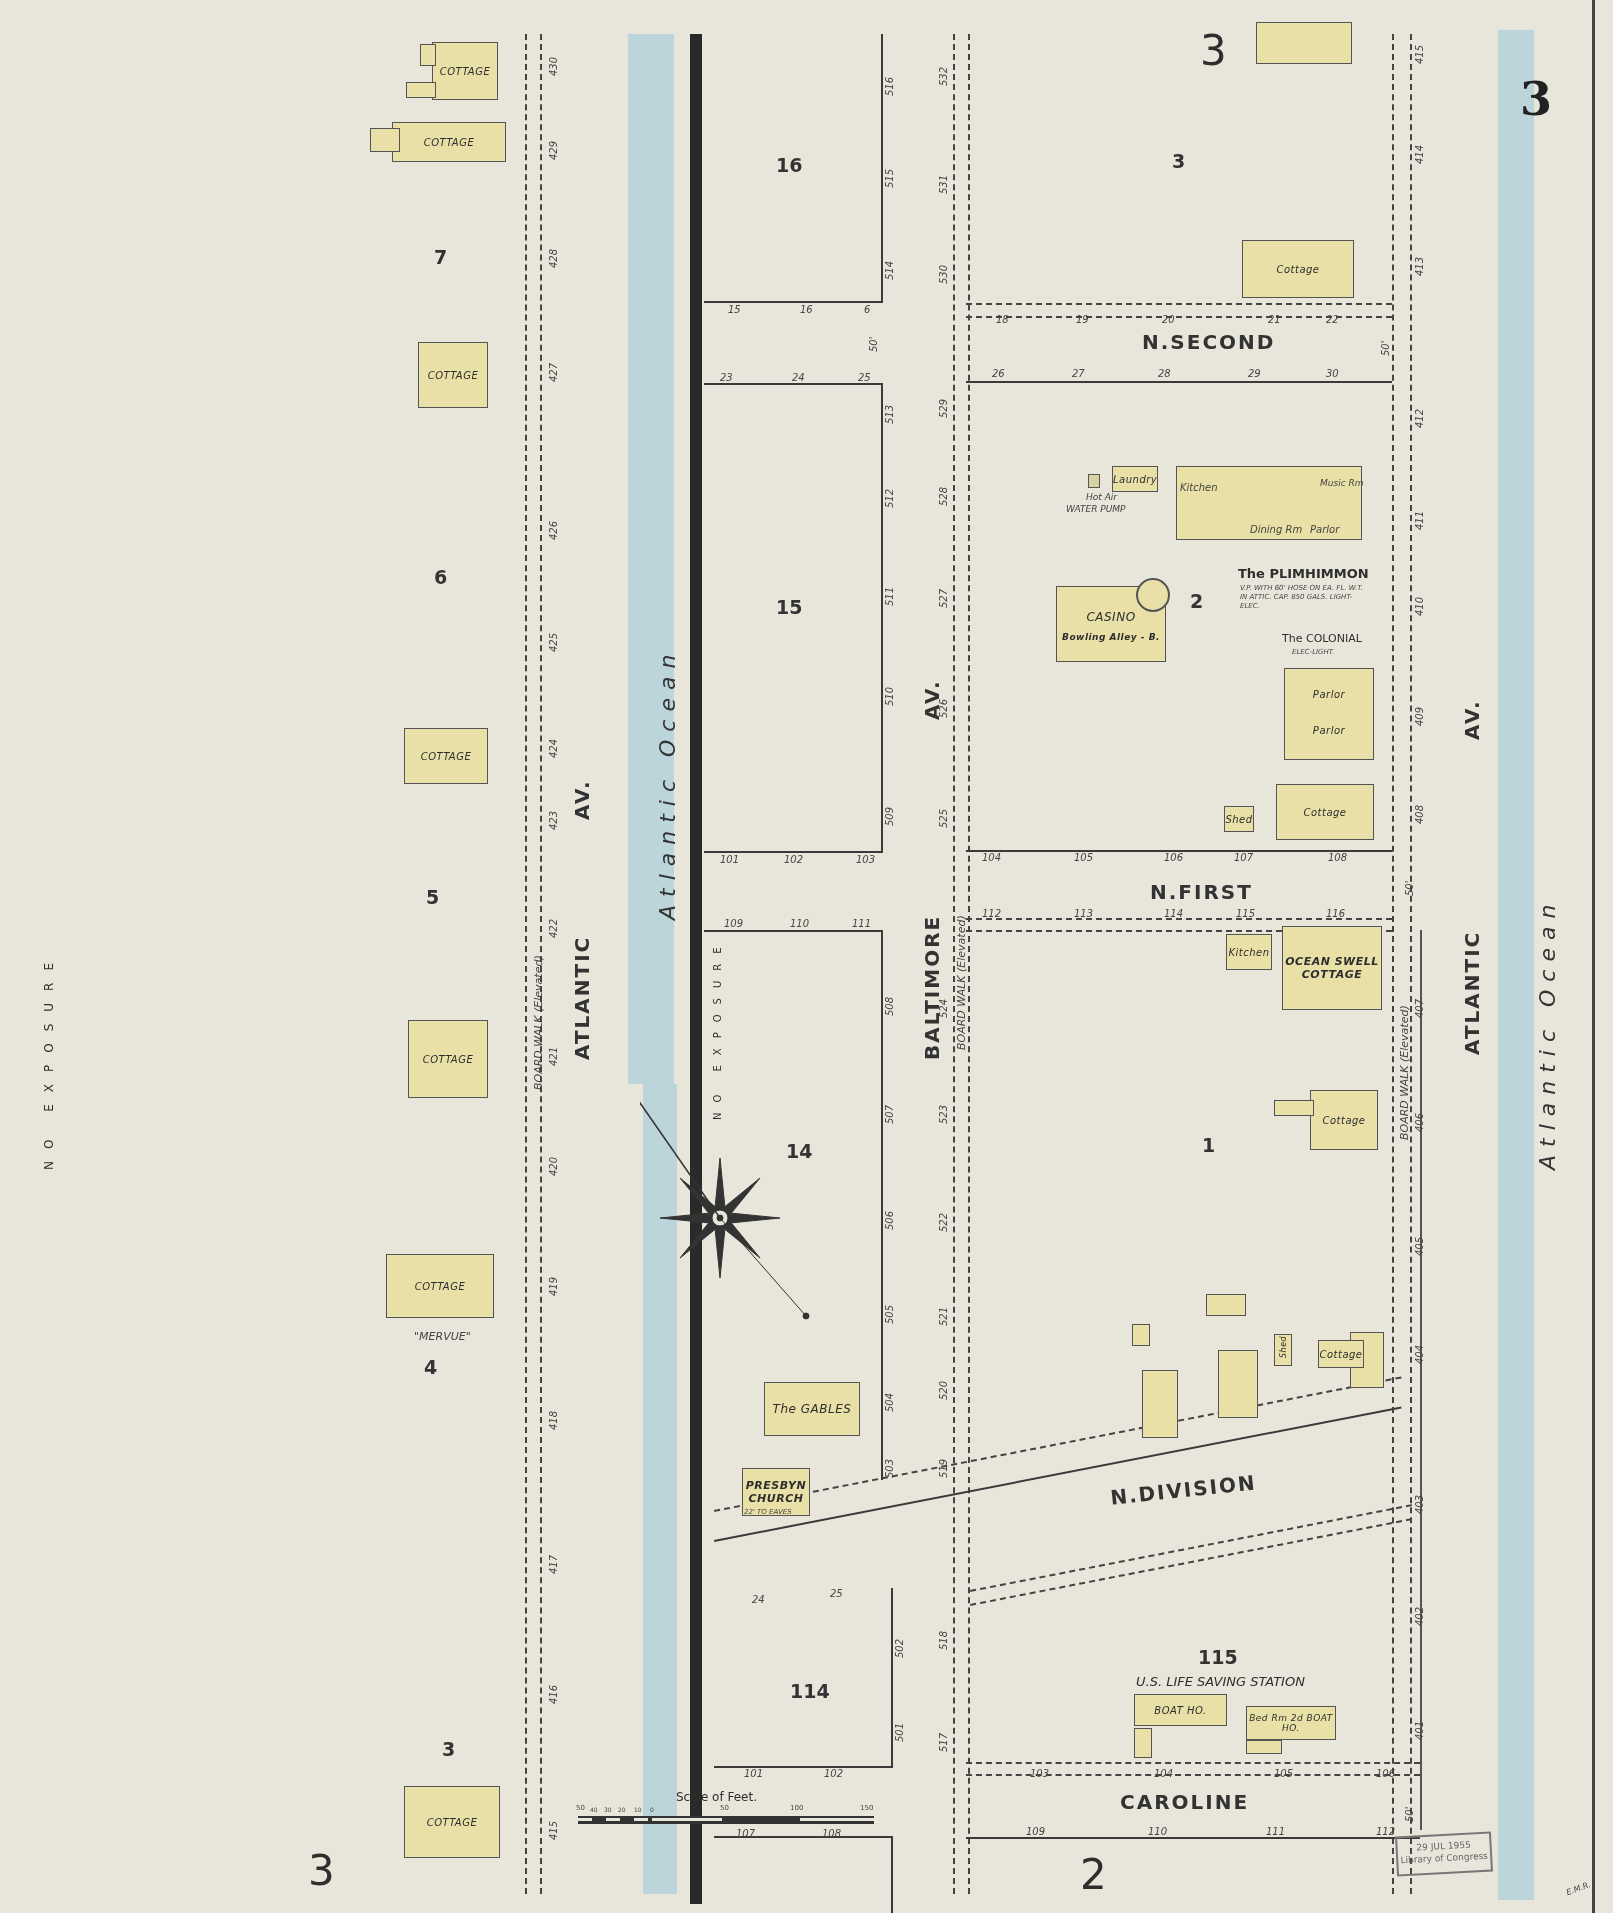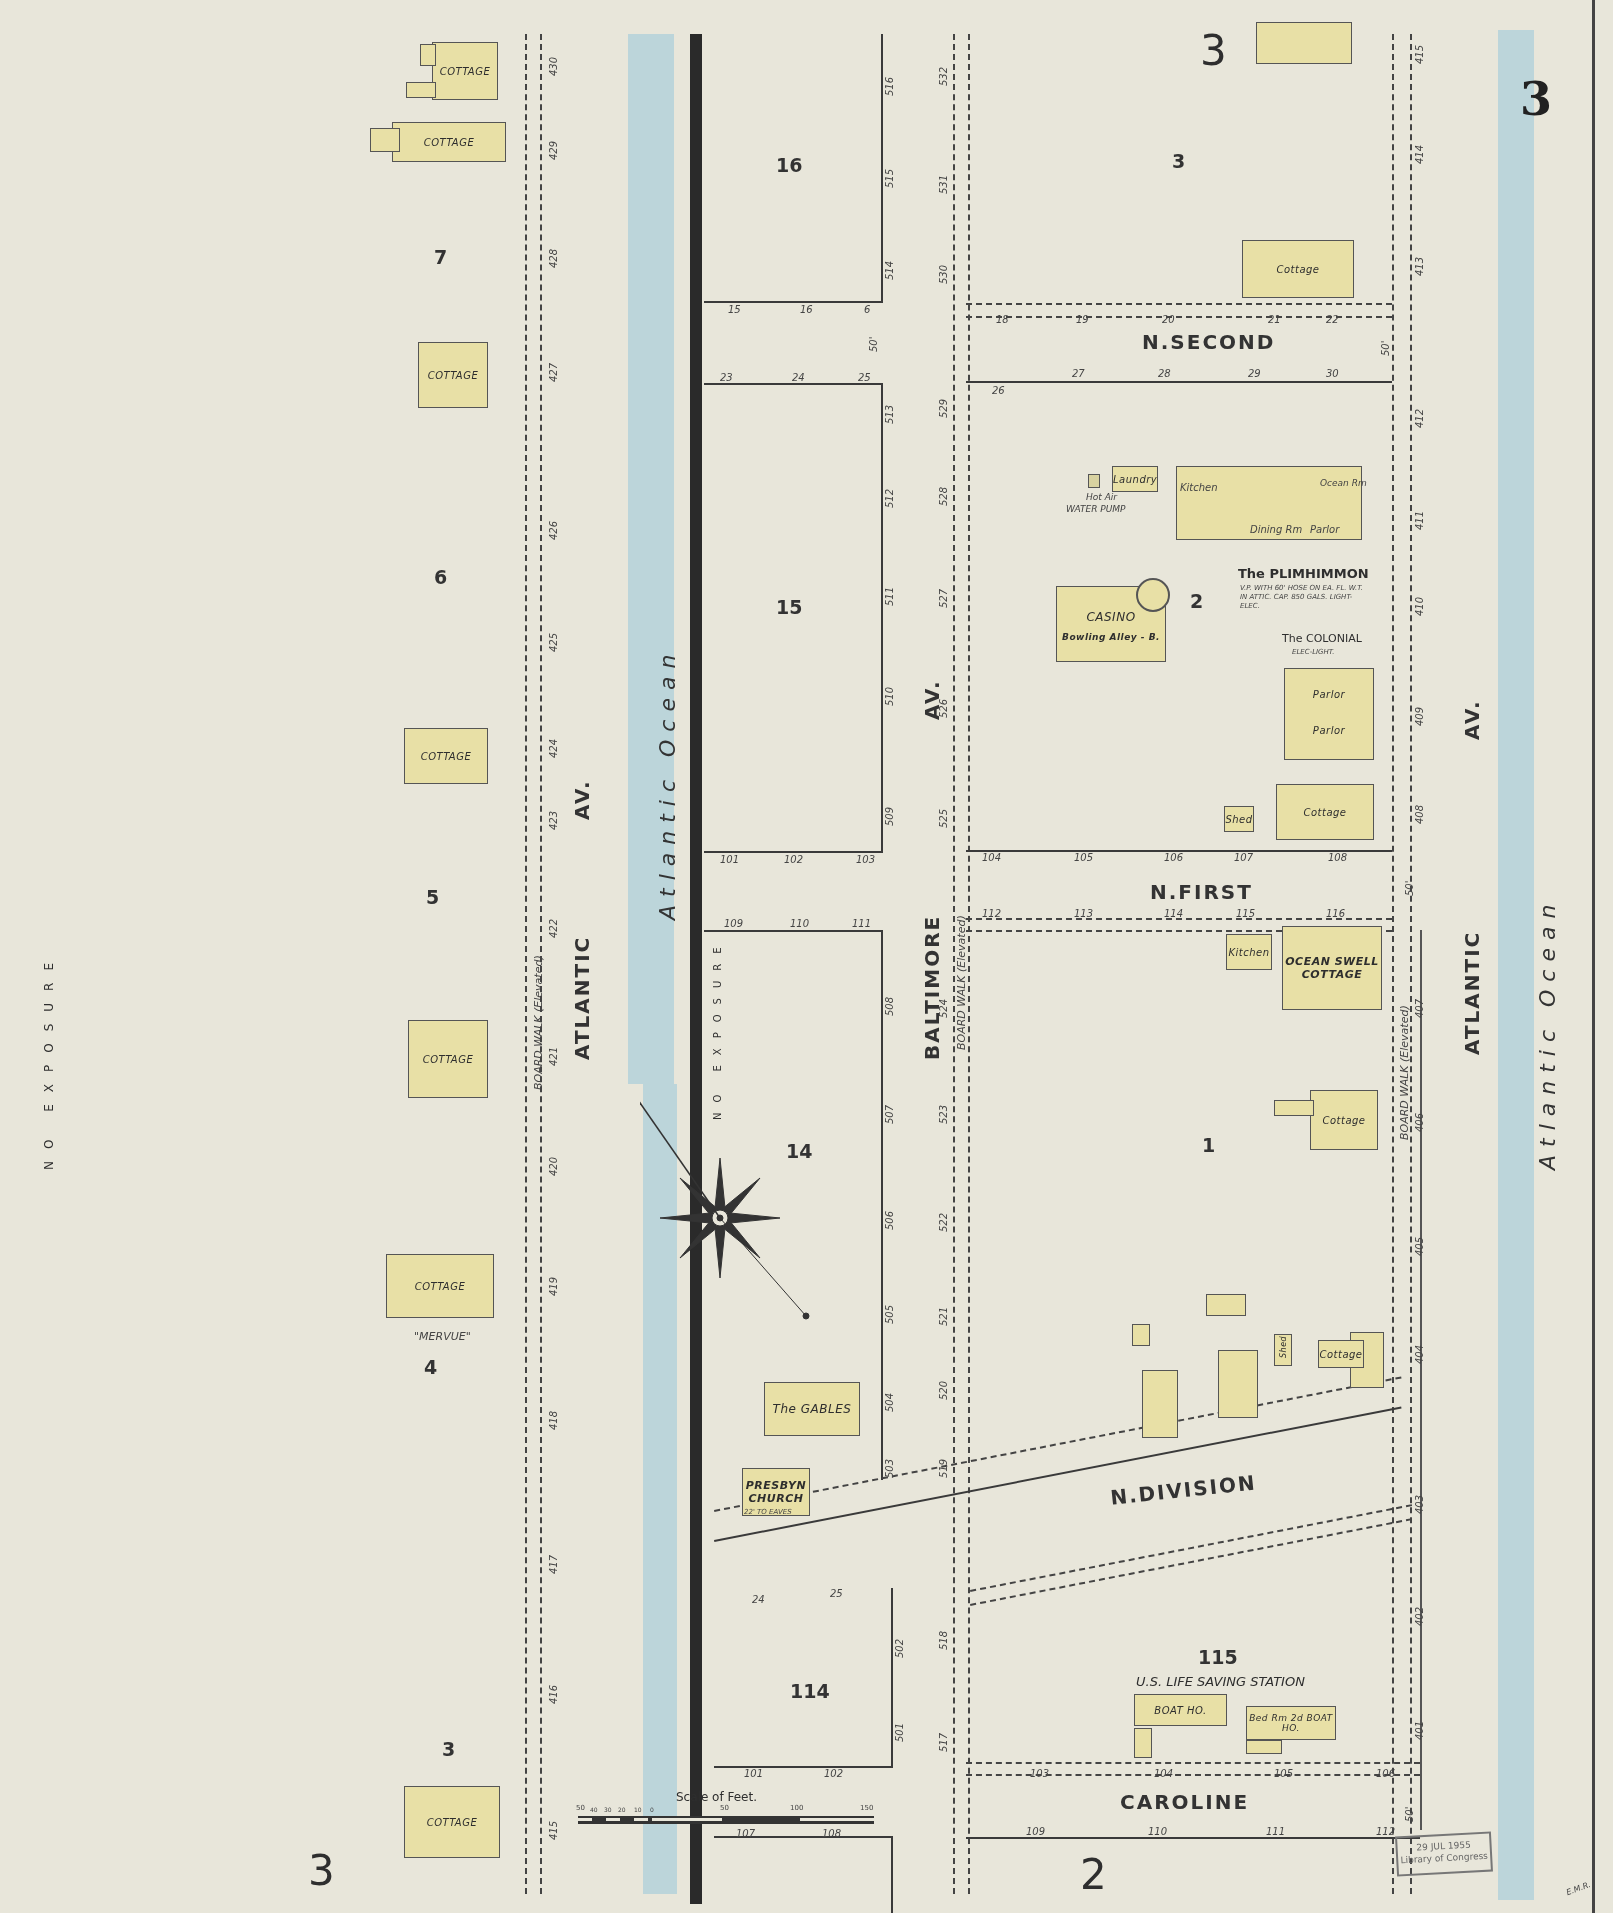--- a/index.html
+++ b/index.html
@@ -150,21 +150,21 @@
 
   <div class="bldg" style="left:1256px;top:22px;width:96px;height:42px;"></div>
   <div class="bldg" style="left:1242px;top:240px;width:112px;height:58px;">
       <span class="lbl">Cottage</span>
     </div>
 
   <div class="bldg" style="left:1176px;top:466px;width:186px;height:74px;"></div>
   <div class="small" style="left:1180px;top:482px;font-size:10px;">Kitchen</div>
   <div class="small" style="left:1250px;top:524px;font-size:10px;">Dining Rm</div>
   <div class="small" style="left:1310px;top:524px;font-size:10px;">Parlor</div>
-  <div class="small" style="left:1320px;top:478px;font-size:9px;">Ocean Rm</div>
+  <div class="small" style="left:1320px;top:478px;font-size:9px;">Music Rm</div>
   <div class="bldg" style="left:1112px;top:466px;width:46px;height:26px;">
       <span class="lbl">Laundry</span>
     </div>
   <div class="bldg" style="left:1088px;top:474px;width:12px;height:14px;background:#d8d2a0;"></div>
   <div class="small" style="left:1086px;top:492px;">Hot Air</div>
   <div class="small" style="left:1066px;top:504px;">WATER PUMP</div>
   <div class="abs" style="left:1238px;top:566px;font-size:13px;font-weight:bold;">The PLIMHIMMON</div>
   <div class="small" style="left:1240px;top:584px;width:130px;white-space:normal;font-size:7px;line-height:9px;">V.P. WITH 60' HOSE ON EA. FL. W.T. IN ATTIC. CAP. 850 GALS. LIGHT-ELEC.</div>
 
   <div class="bldg" style="left:1056px;top:586px;width:110px;height:76px;">
@@ -305,21 +305,21 @@
   <div class="vnum" style="left:1414px;top:1364px;">404</div>
   <div class="vnum" style="left:1414px;top:1514px;">403</div>
   <div class="vnum" style="left:1414px;top:1626px;">402</div>
   <div class="vnum" style="left:1414px;top:1740px;">401</div>
 
   <div class="num" style="left:996px;top:314px;">18</div>
   <div class="num" style="left:1076px;top:314px;">19</div>
   <div class="num" style="left:1162px;top:314px;">20</div>
   <div class="num" style="left:1248px;top:314px;margin-left:20px;">21</div>
   <div class="num" style="left:1326px;top:314px;">22</div>
-  <div class="num" style="left:992px;top:385px;text-align:right;">26</div>
+  <div class="num" style="left:992px;top:368px;text-align:right;">26</div>
   <div class="num" style="left:1072px;top:368px;">27</div>
   <div class="num" style="left:1158px;top:368px;">28</div>
   <div class="num" style="left:1248px;top:368px;">29</div>
   <div class="num" style="left:1326px;top:368px;">30</div>
 
   <div class="num" style="left:982px;top:852px;">104</div>
   <div class="num" style="left:1074px;top:852px;">105</div>
   <div class="num" style="left:1164px;top:852px;">106</div>
   <div class="num" style="left:1234px;top:852px;">107</div>
   <div class="num" style="left:1328px;top:852px;">108</div>

